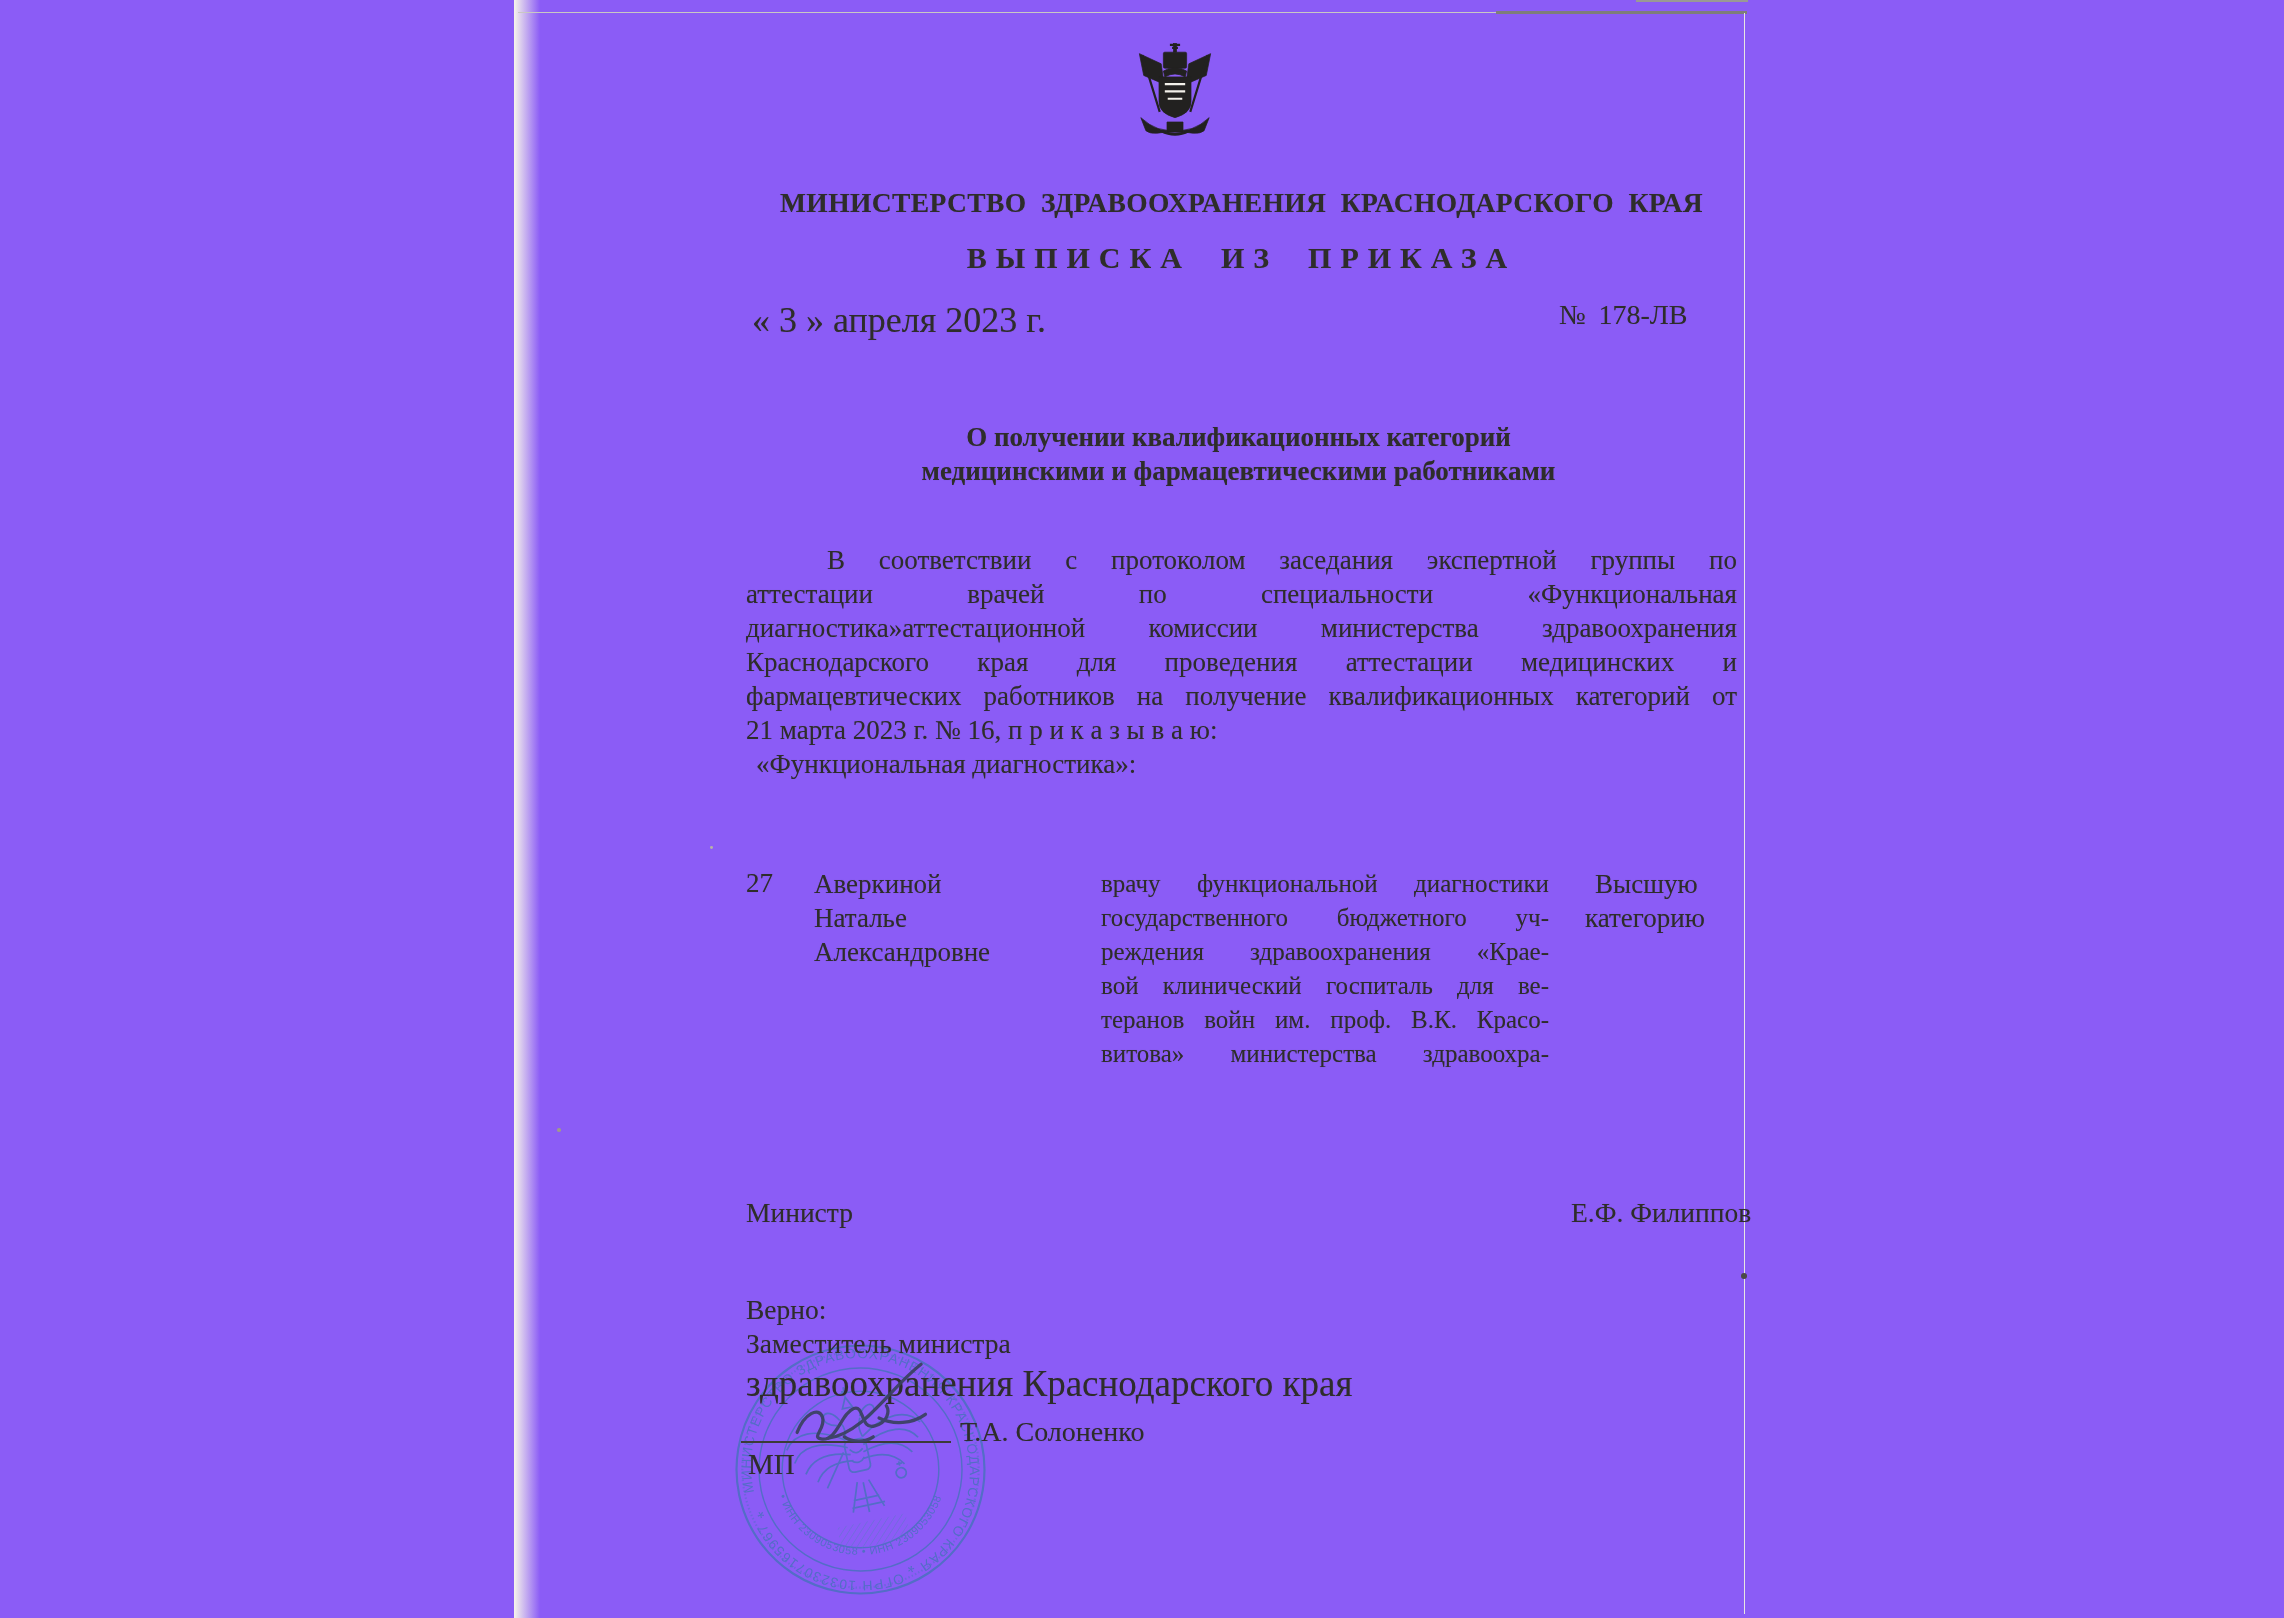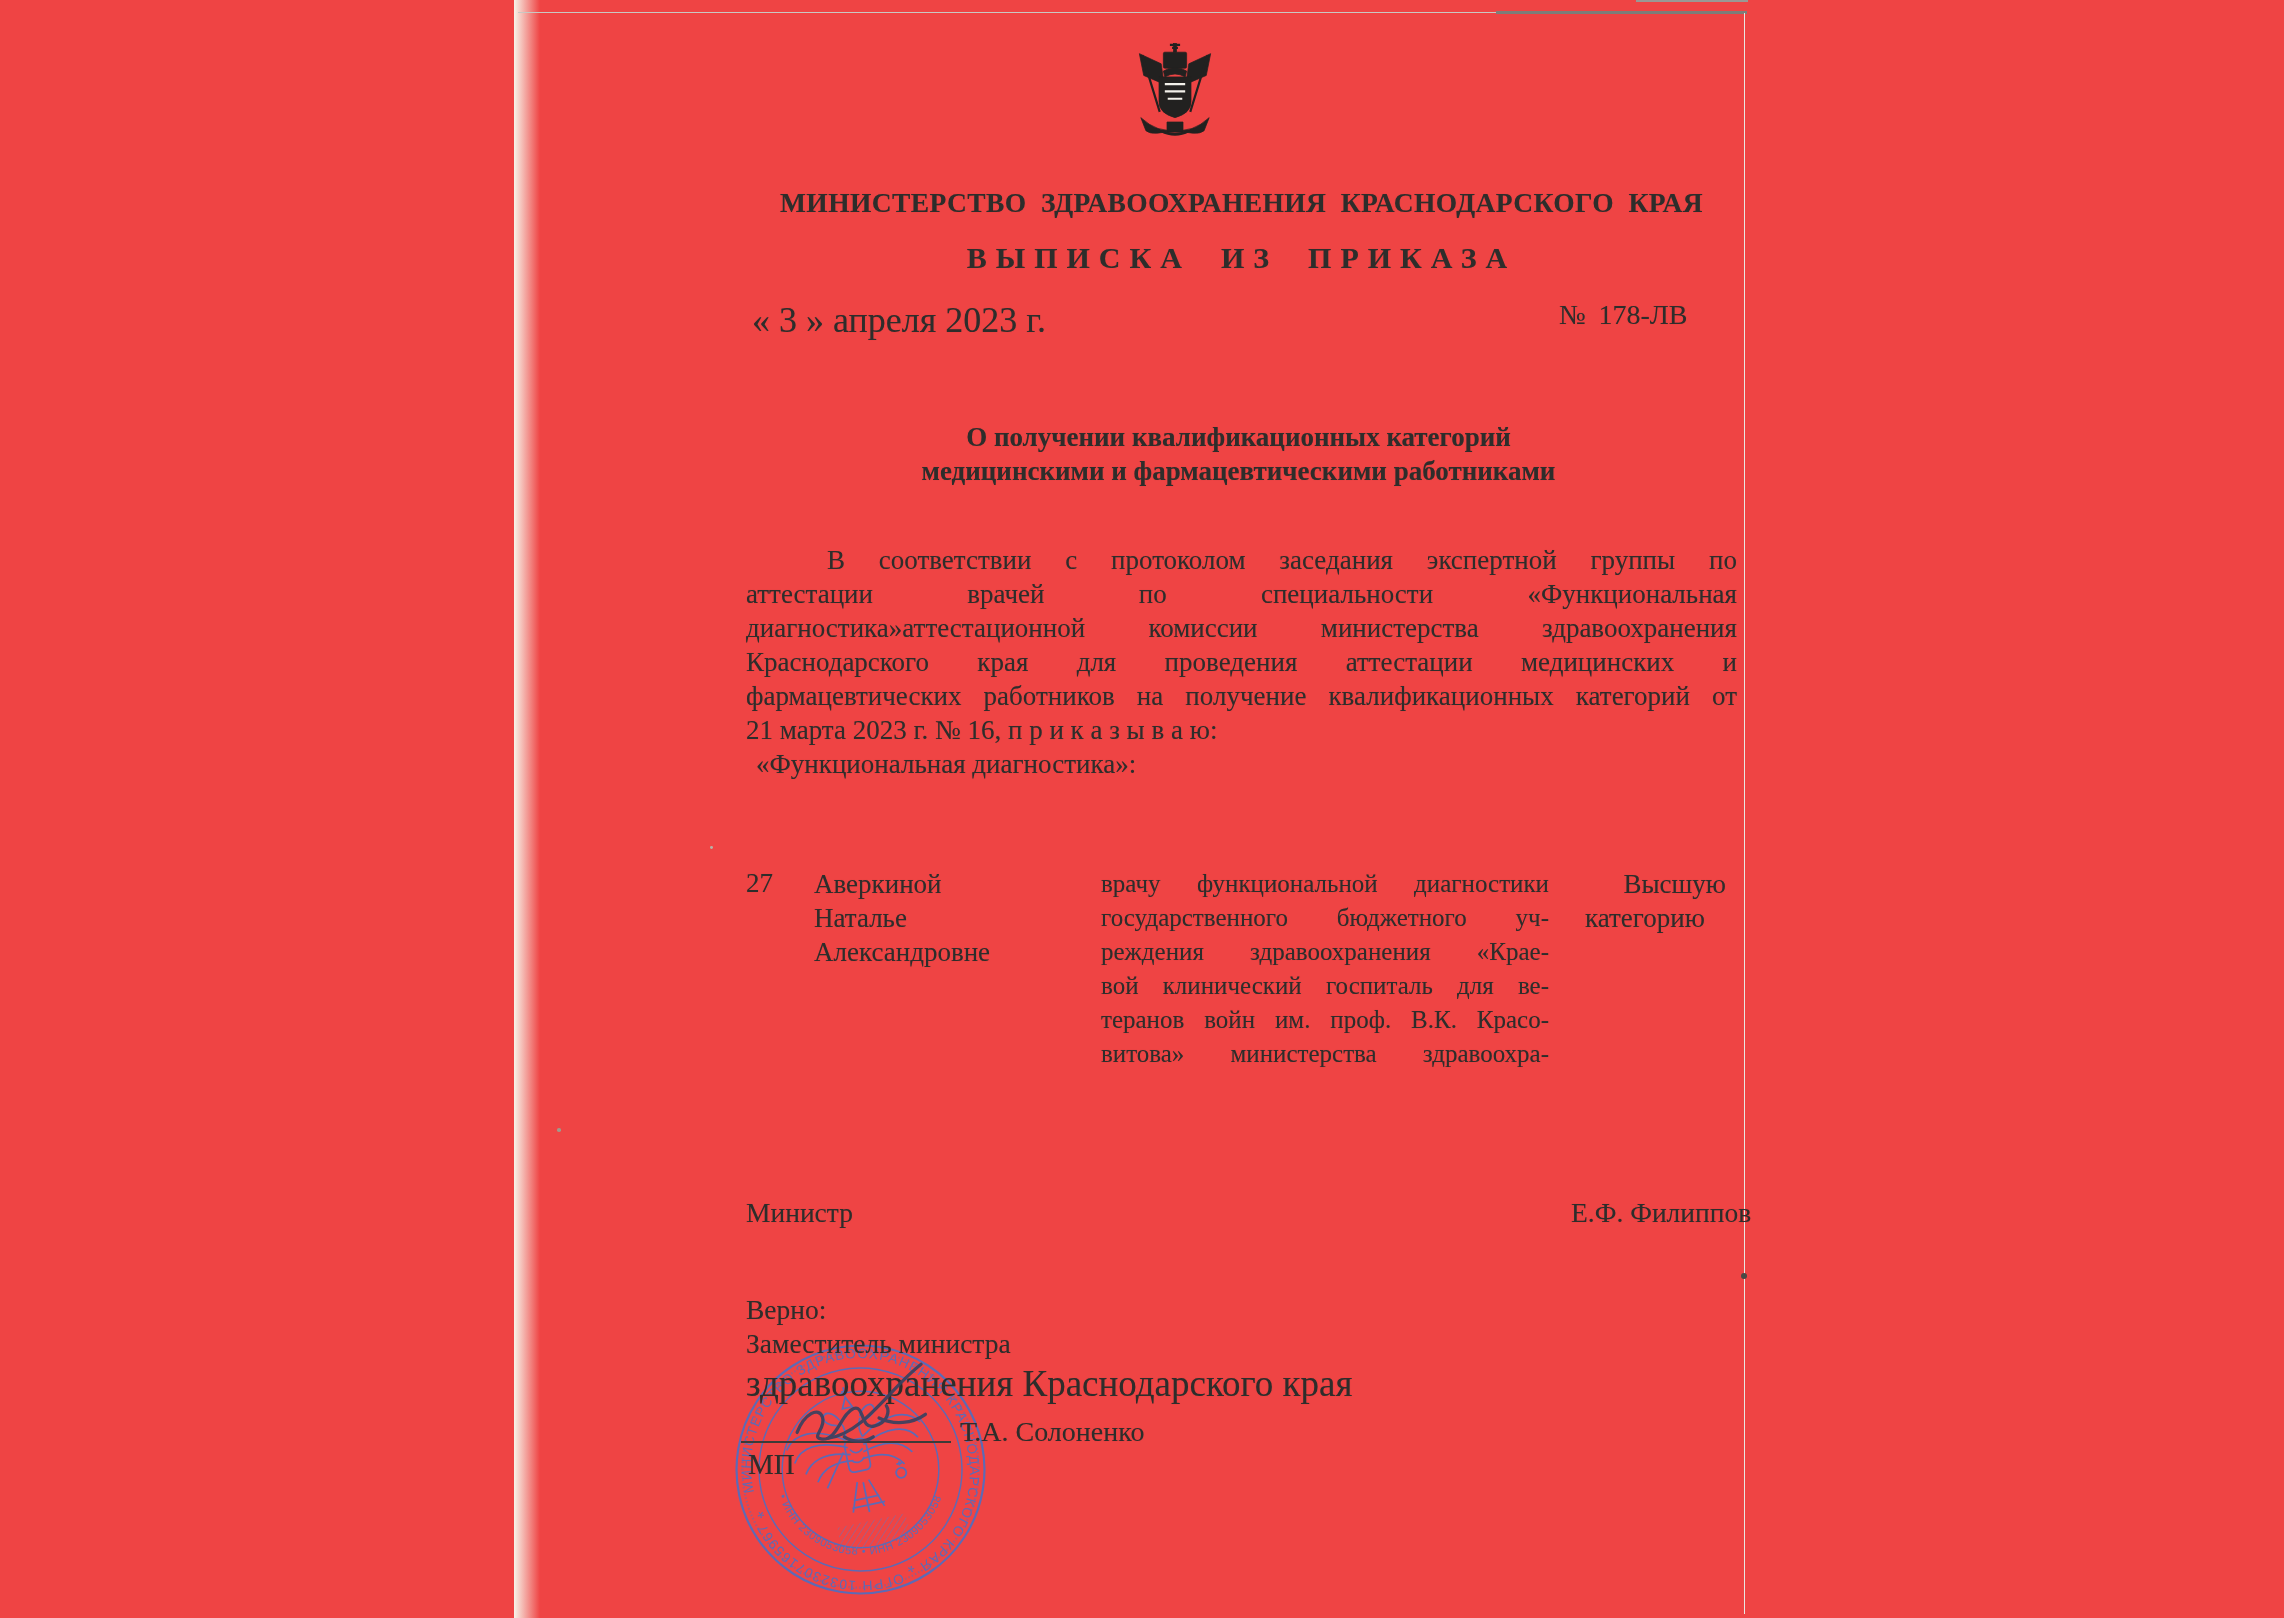--- a/index.html
+++ b/index.html
@@ -1,17 +1,17 @@
 <!DOCTYPE html>
 <html style="font-size:11.6px"><head>
 <meta charset="utf-8">
 <style>
   html,body{margin:0;padding:0;background:#ffffff;}
   .canvas{
-    position:relative;width:2284px;height:1618px;background:#ef4444;overflow:hidden;
+    position:relative;width:2284px;height:1618px;background:#8b5cf6;overflow:hidden;
     font-family:"Liberation Serif","DejaVu Serif",serif;color:#2e2d2b;
   }
   .txt{position:absolute;white-space:nowrap;text-shadow:0 0 0.7px rgba(60,58,55,.35);}
   .blockc{position:absolute;text-align:center;}
   .para{position:absolute;left:746px;top:543px;width:991px;font-size:27px;line-height:34px;
         text-shadow:0 0 0.7px rgba(60,58,55,.35);}
   .para .ln{display:block;}
   .just{text-align:justify;text-align-last:justify;}
   .ind1{text-indent:81px;}
   .ind2{text-indent:10px;}
@@ -88,21 +88,21 @@
   <div class="colblock" style="left:1101px;top:867px;width:448px;font-size:25px;">
     <span class="ln descjust">врачу функциональной диагностики</span>
     <span class="ln descjust">государственного бюджетного уч-</span>
     <span class="ln descjust">реждения здравоохранения «Крае-</span>
     <span class="ln descjust">вой клинический госпиталь для ве-</span>
     <span class="ln descjust">теранов войн им. проф. В.К. Красо-</span>
     <span class="ln descjust">витова» министерства здравоохра-</span>
   </div>
 
   <div class="colblock" style="left:1585px;top:867px;width:141px;font-size:27px;">
-    <span class="ln" style="text-indent:10px;text-align:right;">Высшую</span>
+    <span class="ln" style="text-indent:10px;">Высшую</span>
     <span class="ln">категорию</span>
   </div>
 
   <div class="txt" style="left:746px;top:1197px;font-size:27.5px;">Министр</div>
   <div class="txt" style="left:1571px;top:1197px;font-size:27.5px;">Е.Ф. Филиппов</div>
 
   <div class="txt overstamp" style="left:746px;top:1294px;font-size:27.5px;">Верно:</div>
   <div class="txt overstamp" style="left:746px;top:1328px;font-size:27.5px;">Заместитель министра</div>
   <div class="txt overstamp" style="left:746px;top:1362px;font-size:37px;">здравоохранения Краснодарского края</div>
 

